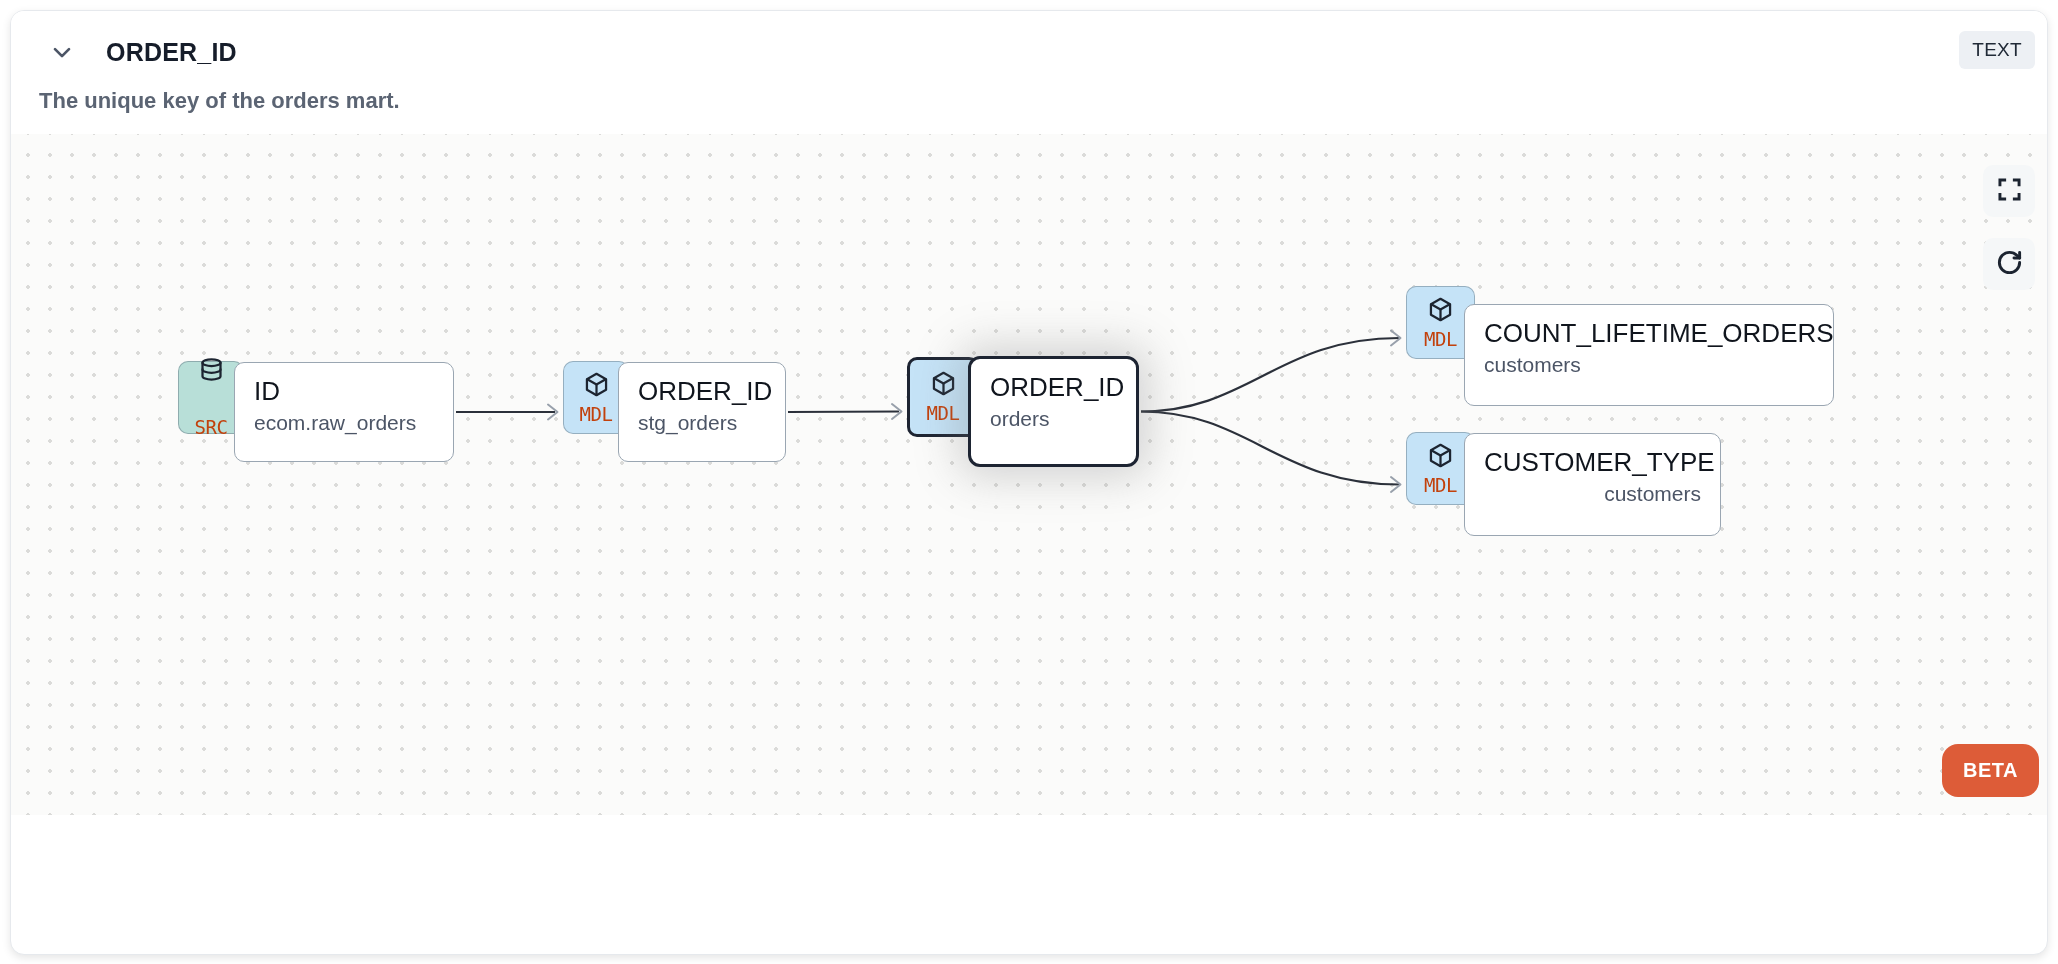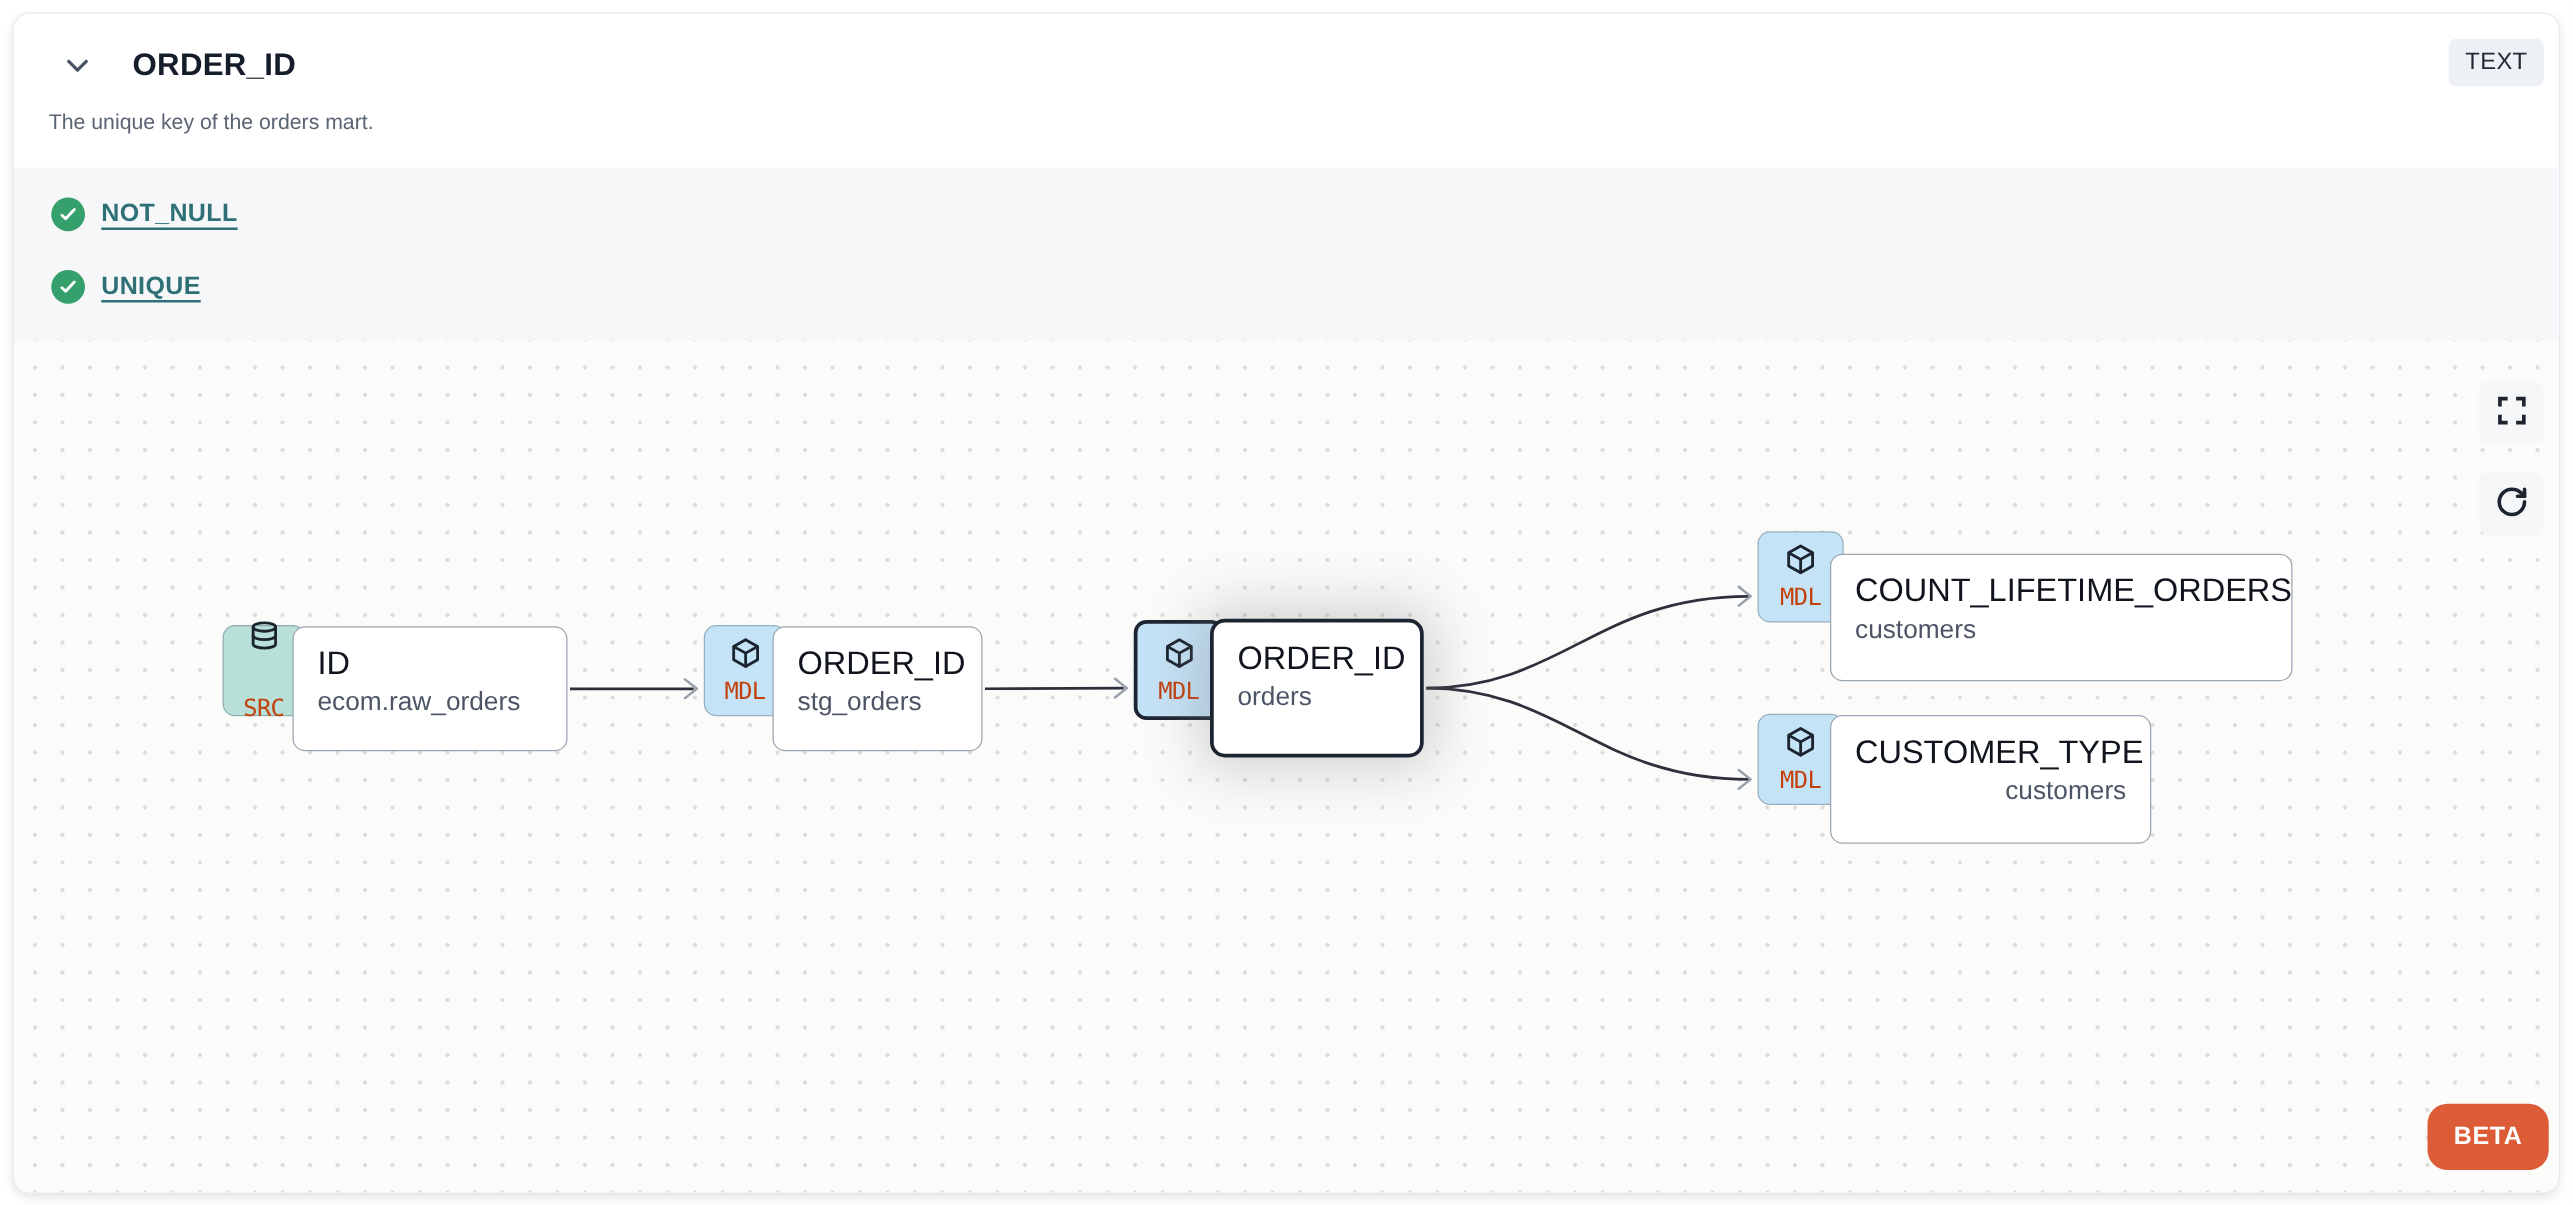--- a/index.html
+++ b/index.html
@@ -12,21 +12,21 @@
 
   
   .header { position:relative; height:123px; padding:26px 30px 0 28px; background:#fff; }
   .title-row { display:flex; align-items:center; gap:29px; }
   .chevron-btn { width:30px; height:30px; margin-left:8px; color:#4c5566; cursor:pointer;
     display:grid; place-items:center; background:none; border:none; }
   .chevron-btn svg { width:28px; height:28px; }
   .page-title { font-size:25px; font-weight:700; letter-spacing:.2px; color:#161d2a; }
   .type-badge { position:absolute; right:12px; top:20px; background:#edf0f4; color:#212a37;
     font-size:19px; font-weight:500; padding:8px 13px; border-radius:6px; letter-spacing:.3px; }
-  .description { margin-top:21px; font-size:17px; color:#5b6473; }
+  .description { margin-top:21px; font-size:22px; color:#5b6473;font-weight:bold; }
 
   
   .tests { background:#f5f7f8; height:139px; padding:24px 0 0 30px; }
   .test-row { display:flex; align-items:center; gap:13px; height:27px; margin-bottom:31px; }
   .check { width:27px; height:27px; border-radius:50%; background:#35a06b;
     display:grid; place-items:center; flex:0 0 auto; }
   .check svg { width:17px; height:17px; }
   .test-link { font-size:20px; font-weight:700; color:#2f7077; letter-spacing:.3px;
     text-decoration:underline; text-underline-offset:5px; text-decoration-thickness:1.5px; cursor:pointer; }
 
@@ -76,38 +76,20 @@
         <svg viewBox="0 0 24 24" fill="none" stroke="currentColor" stroke-width="2.3" stroke-linecap="round" stroke-linejoin="round">
             <path d="M6 9.5l6 6 6-6"></path>
           </svg>
       </button>
       <h1 class="page-title">ORDER_ID</h1>
     </div>
     <span class="type-badge">TEXT</span>
     <p class="description">The unique key of the orders mart.</p>
   </div>
 
-  <div class="tests">
-    <div class="test-row">
-      <span class="check">
-        <svg viewBox="0 0 24 24" fill="none" stroke="#ffffff" stroke-width="3.2" stroke-linecap="round" stroke-linejoin="round">
-            <path d="M5 13l4.2 4L19 6.5"></path>
-          </svg>
-      </span>
-      <a class="test-link">NOT_NULL</a>
-    </div>
-    <div class="test-row">
-      <span class="check">
-        <svg viewBox="0 0 24 24" fill="none" stroke="#ffffff" stroke-width="3.2" stroke-linecap="round" stroke-linejoin="round">
-            <path d="M5 13l4.2 4L19 6.5"></path>
-          </svg>
-      </span>
-      <a class="test-link">UNIQUE</a>
-    </div>
-  </div>
 
   <div class="canvas">
     <svg id="edges" width="2036" height="681">
         <path d="M445 278 L544 278" fill="none" stroke="#2b303a" stroke-width="2.2"></path>
         <path d="M537 270.5 L546.5 278 L537 285.5" fill="none" stroke="#98a0ab" stroke-width="2" stroke-linecap="round" stroke-linejoin="round"></path>
         <path d="M777 278 L888 277.5" fill="none" stroke="#2b303a" stroke-width="2.2"></path>
         <path d="M881 270 L890.5 277.5 L881 285" fill="none" stroke="#98a0ab" stroke-width="2" stroke-linecap="round" stroke-linejoin="round"></path>
         <path d="M1130 277.5 C1238 277.5, 1267 204, 1388 204" fill="none" stroke="#2b303a" stroke-width="2.2"></path>
         <path d="M1380 196.5 L1389.5 204 L1380 211.5" fill="none" stroke="#98a0ab" stroke-width="2" stroke-linecap="round" stroke-linejoin="round"></path>
         <path d="M1130 277.5 C1238 277.5, 1267 350.5, 1388 350.5" fill="none" stroke="#2b303a" stroke-width="2.2"></path>

